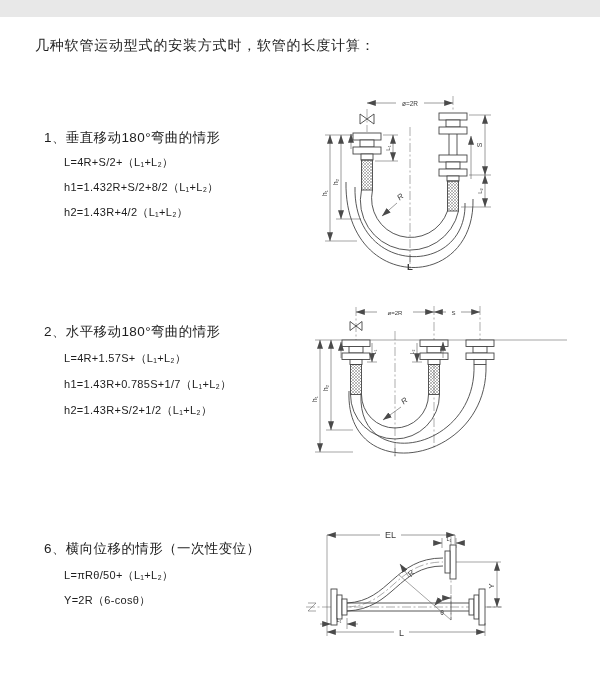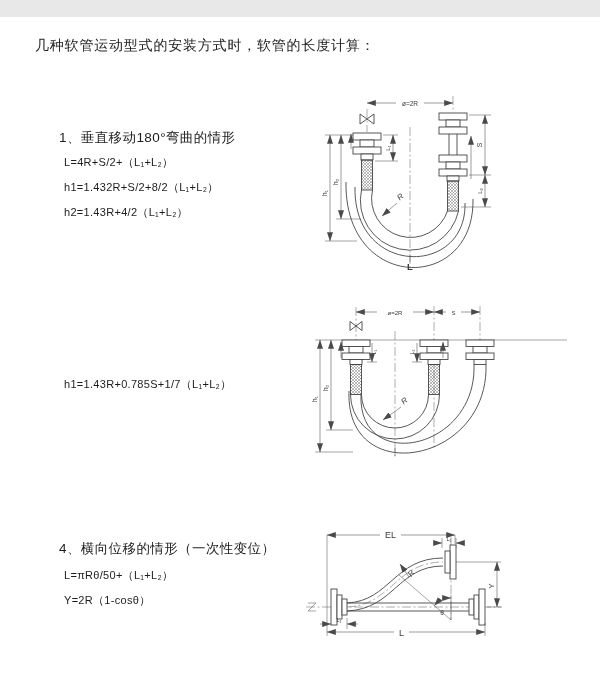--- a/index.html
+++ b/index.html
@@ -2,21 +2,21 @@
 <html><head>
 <meta charset="utf-8">
 <style>
   html,body { margin:0; padding:0; background:#e8e8e8; }
   .page {
     position:relative; width:600px; height:675px; background:#ffffff;
     font-family:"Liberation Sans", sans-serif; color:#1d1d1d; overflow:hidden;
     margin:17px auto;
   }
   .title { position:absolute; left:35px; top:20px; font-size:14px; letter-spacing:0.8px; }
-  .sec-head { position:absolute; left:59px; font-size:13.5px; letter-spacing:0.4px; }
+  .sec-head { position:absolute; left:44px; font-size:13.5px; letter-spacing:0.4px; }
   .formula { position:absolute; left:64px; font-size:11px; letter-spacing:0.3px; white-space:nowrap; }
   .fig { position:absolute; }
   svg text { font-family:"Liberation Sans", sans-serif; fill:#3a3a3a; }
   .ln   { stroke:#454545; stroke-width:0.9; fill:none; }
   .lnf  { stroke:#454545; stroke-width:0.9; fill:#ffffff; }
   .hose { stroke:#454545; stroke-width:0.9; fill:url(#hatch); }
   .thin { stroke:#4a4a4a; stroke-width:0.5; fill:none; }
   .dim  { stroke:#4a4a4a; stroke-width:0.55; fill:none; }
   .cl   { stroke:#5a5a5a; stroke-width:0.5; fill:none; stroke-dasharray:9 2.5 2 2.5; }
 </style>
@@ -25,25 +25,28 @@
 
 <div class="page">
 
   <div class="title">几种软管运动型式的安装方式时，软管的长度计算：</div>
 
   <div class="sec-head" style="top:112px">1、垂直移动180°弯曲的情形</div>
   <div class="formula" style="top:138px">L=4R+S/2+（L₁+L₂）</div>
   <div class="formula" style="top:163px">h1=1.432R+S/2+8/2（L₁+L₂）</div>
   <div class="formula" style="top:188px">h2=1.43R+4/2（L₁+L₂）</div>
 
+  <div class="sec-head" style="top:306px">2、水平移动180°弯曲的情形</div>
+  <div class="formula" style="top:334px">L=4R+1.57S+（L₁+L₂）</div>
   <div class="formula" style="top:360px">h1=1.43R+0.785S+1/7（L₁+L₂）</div>
-
-  <div class="sec-head" style="top:523px">4、横向位移的情形（一次性变位）</div>
+  <div class="formula" style="top:386px">h2=1.43R+S/2+1/2（L₁+L₂）</div>
+
+  <div class="sec-head" style="top:523px">6、横向位移的情形（一次性变位）</div>
   <div class="formula" style="top:551px">L=πRθ/50+（L₁+L₂）</div>
-  <div class="formula" style="top:576px">Y=2R（1-cosθ）</div>
+  <div class="formula" style="top:576px">Y=2R（6-cosθ）</div>
 
   <svg class="fig" style="left:305px; top:72px" width="295" height="195" viewBox="0 0 295 195">
     <defs>
       <marker id="arr" viewBox="0 0 10 10" markerWidth="10" markerHeight="10" refX="8.8" refY="5" orient="auto-start-reverse" markerUnits="userSpaceOnUse">
         <path d="M0,2 L9,5 L0,8 Z" fill="#4a4a4a"></path>
       </marker>
       <pattern id="hatch" width="3" height="3" patternUnits="userSpaceOnUse">
         <path d="M0,3 L3,0 M0,0 L3,3" stroke="#6a6a6a" stroke-width="0.45"></path>
       </pattern>
     </defs>

